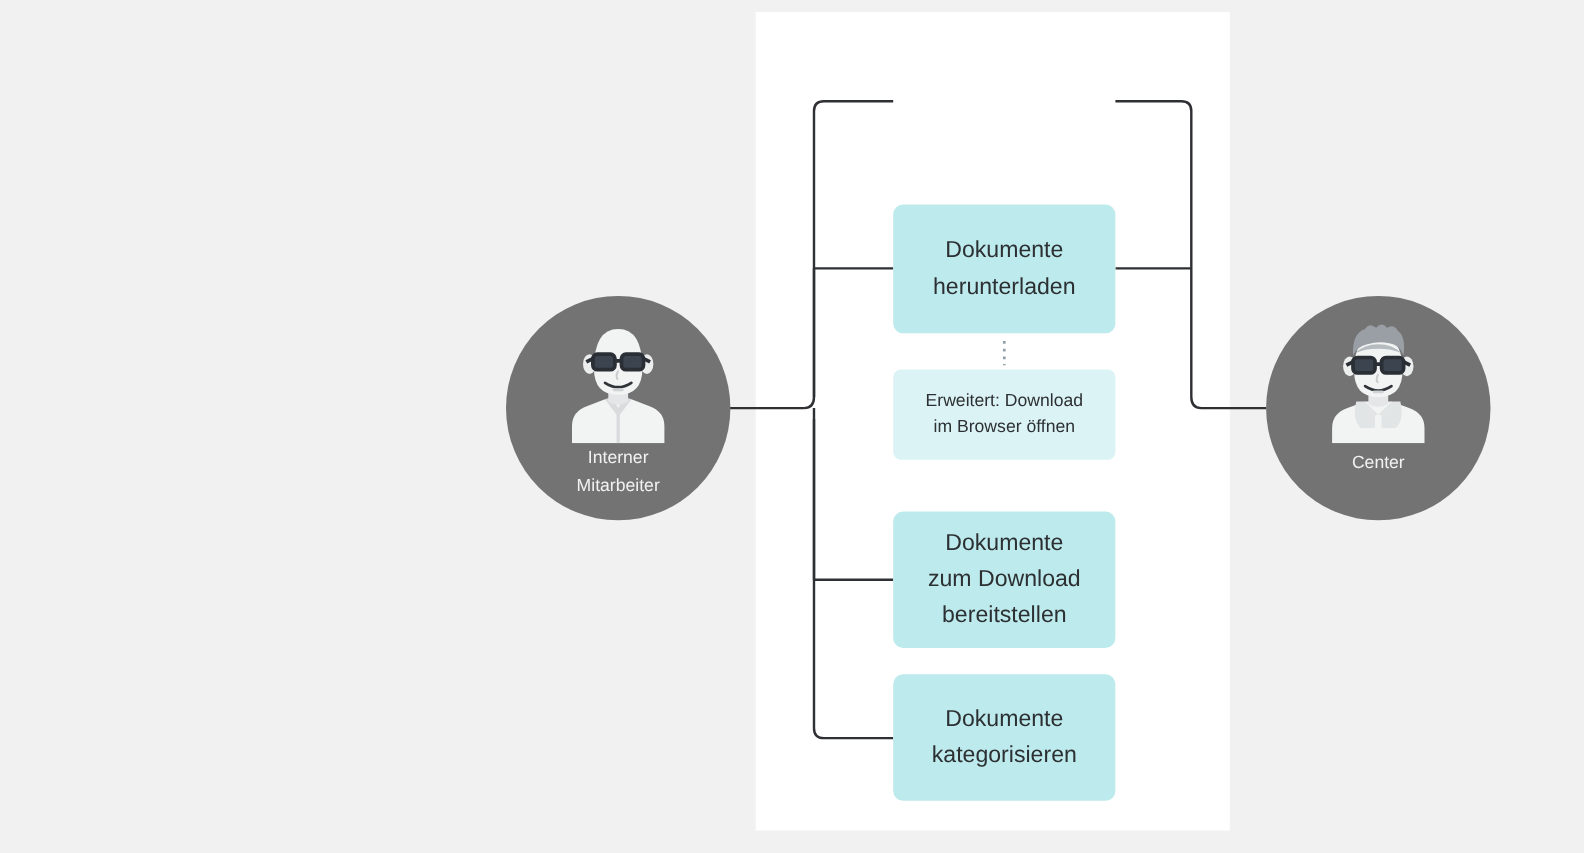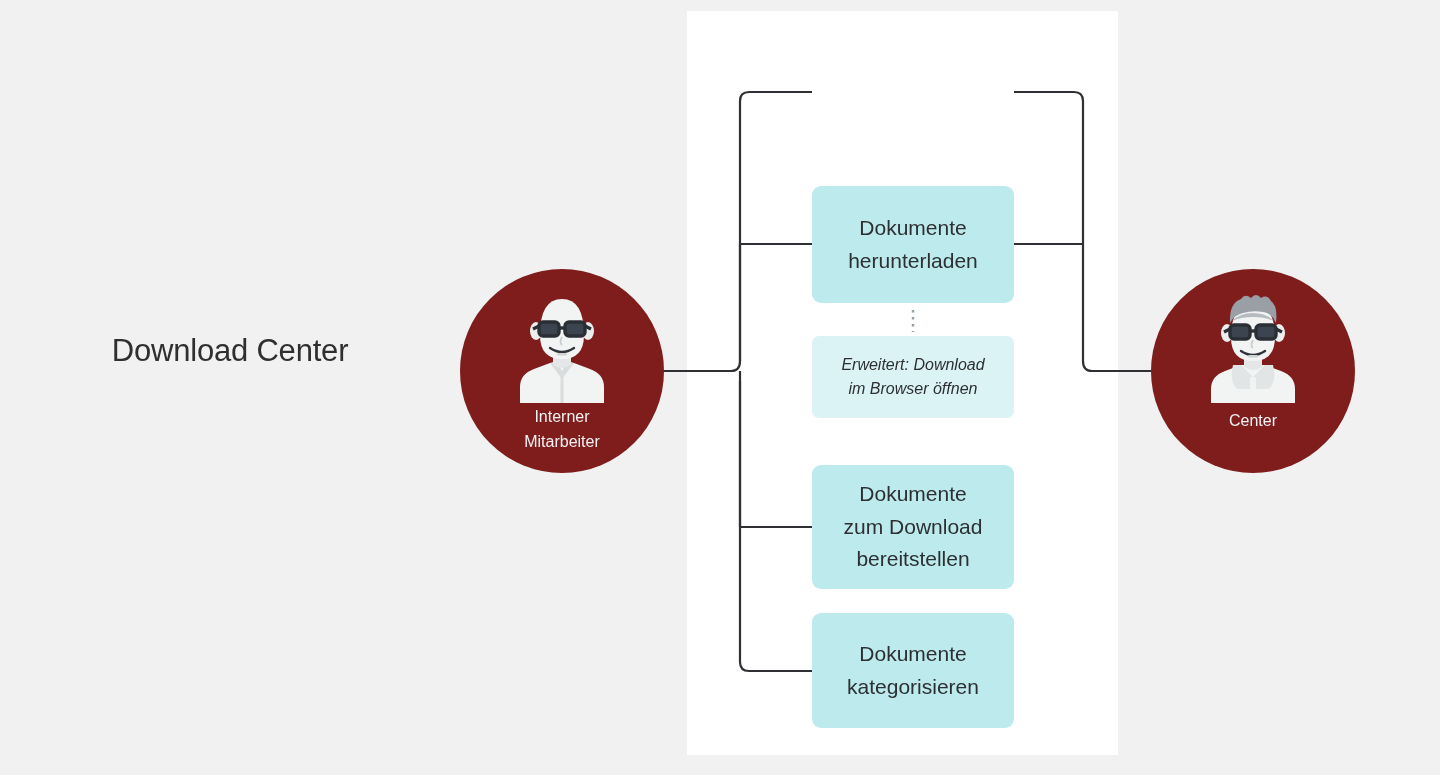--- a/index.html
+++ b/index.html
@@ -66,21 +66,21 @@
     letter-spacing: -0.2px;
     margin-top: 8px;
   }
 
   
   .actor {
     position: absolute;
     width: 204px;
     height: 204px;
     border-radius: 50%;
-    background: #7f1d1d;
+    background: #737373;
     display: flex;
     flex-direction: column;
     align-items: center;
     justify-content: flex-start;
   }
   .actor-left  { left: 460px; top: 269px; }
   .actor-right { left: 1151px; top: 269px; }
 
   .actor-avatar {
     margin-top: 22px;
@@ -117,21 +117,21 @@
   }
   .usecase.extension {
     background: #dcf3f5;
     font-size: 16px;
     line-height: 1.5;
     border-radius: 7px;
   }
 
   .uc-search        { left: 812px; top: 30px;  width: 202px; height: 123px; }
   .uc-download      { left: 812px; top: 186px; width: 202px; height: 117px; }
-  .uc-extension     { left: 812px; top: 336px; width: 202px; height: 82px; font-style: italic;  }
+  .uc-extension     { left: 812px; top: 336px; width: 202px; height: 82px;  }
   .uc-provide       { left: 812px; top: 465px; width: 202px; height: 124px; }
   .uc-categorize    { left: 812px; top: 613px; width: 202px; height: 115px; }
 </style>
 </head>
 <body>
 
 <div id="diagram-root">
 
   <div class="system-panel"></div>
 
@@ -148,21 +148,20 @@
       <path d="M 740 381 L 740 527"></path>
 
       <path d="M 1014 92 L 1074 92 Q 1083 92 1083 101 L 1083 361 Q 1083 371 1092 371 L 1151 371"></path>
       <path d="M 1014 244 L 1083 244"></path>
     </g>
 
     <path d="M 913 310 L 913 332" stroke="#8fa0a6" stroke-width="2.4" stroke-dasharray="2.5 4.5" fill="none"></path>
   </svg>
 
   <div class="title-block">
-    <span class="title-line-2">Download Center</span>
   </div>
 
   <div class="actor actor-left">
     <svg class="actor-avatar" viewBox="0 0 120 112" xmlns="http://www.w3.org/2000/svg">
 
       <path d="M 18 112 L 18 96 Q 18 83 32 78 L 48 72 L 72 72 L 88 78 Q 102 83 102 96 L 102 112 Z" fill="#f2f3f3"></path>
 
       <path d="M 48 72 L 60 88 L 72 72 L 66 70 L 60 80 L 54 70 Z" fill="#d9dcdd"></path>
 
       <rect x="58.5" y="84" width="3" height="28" fill="#d9dcdd"></rect>

